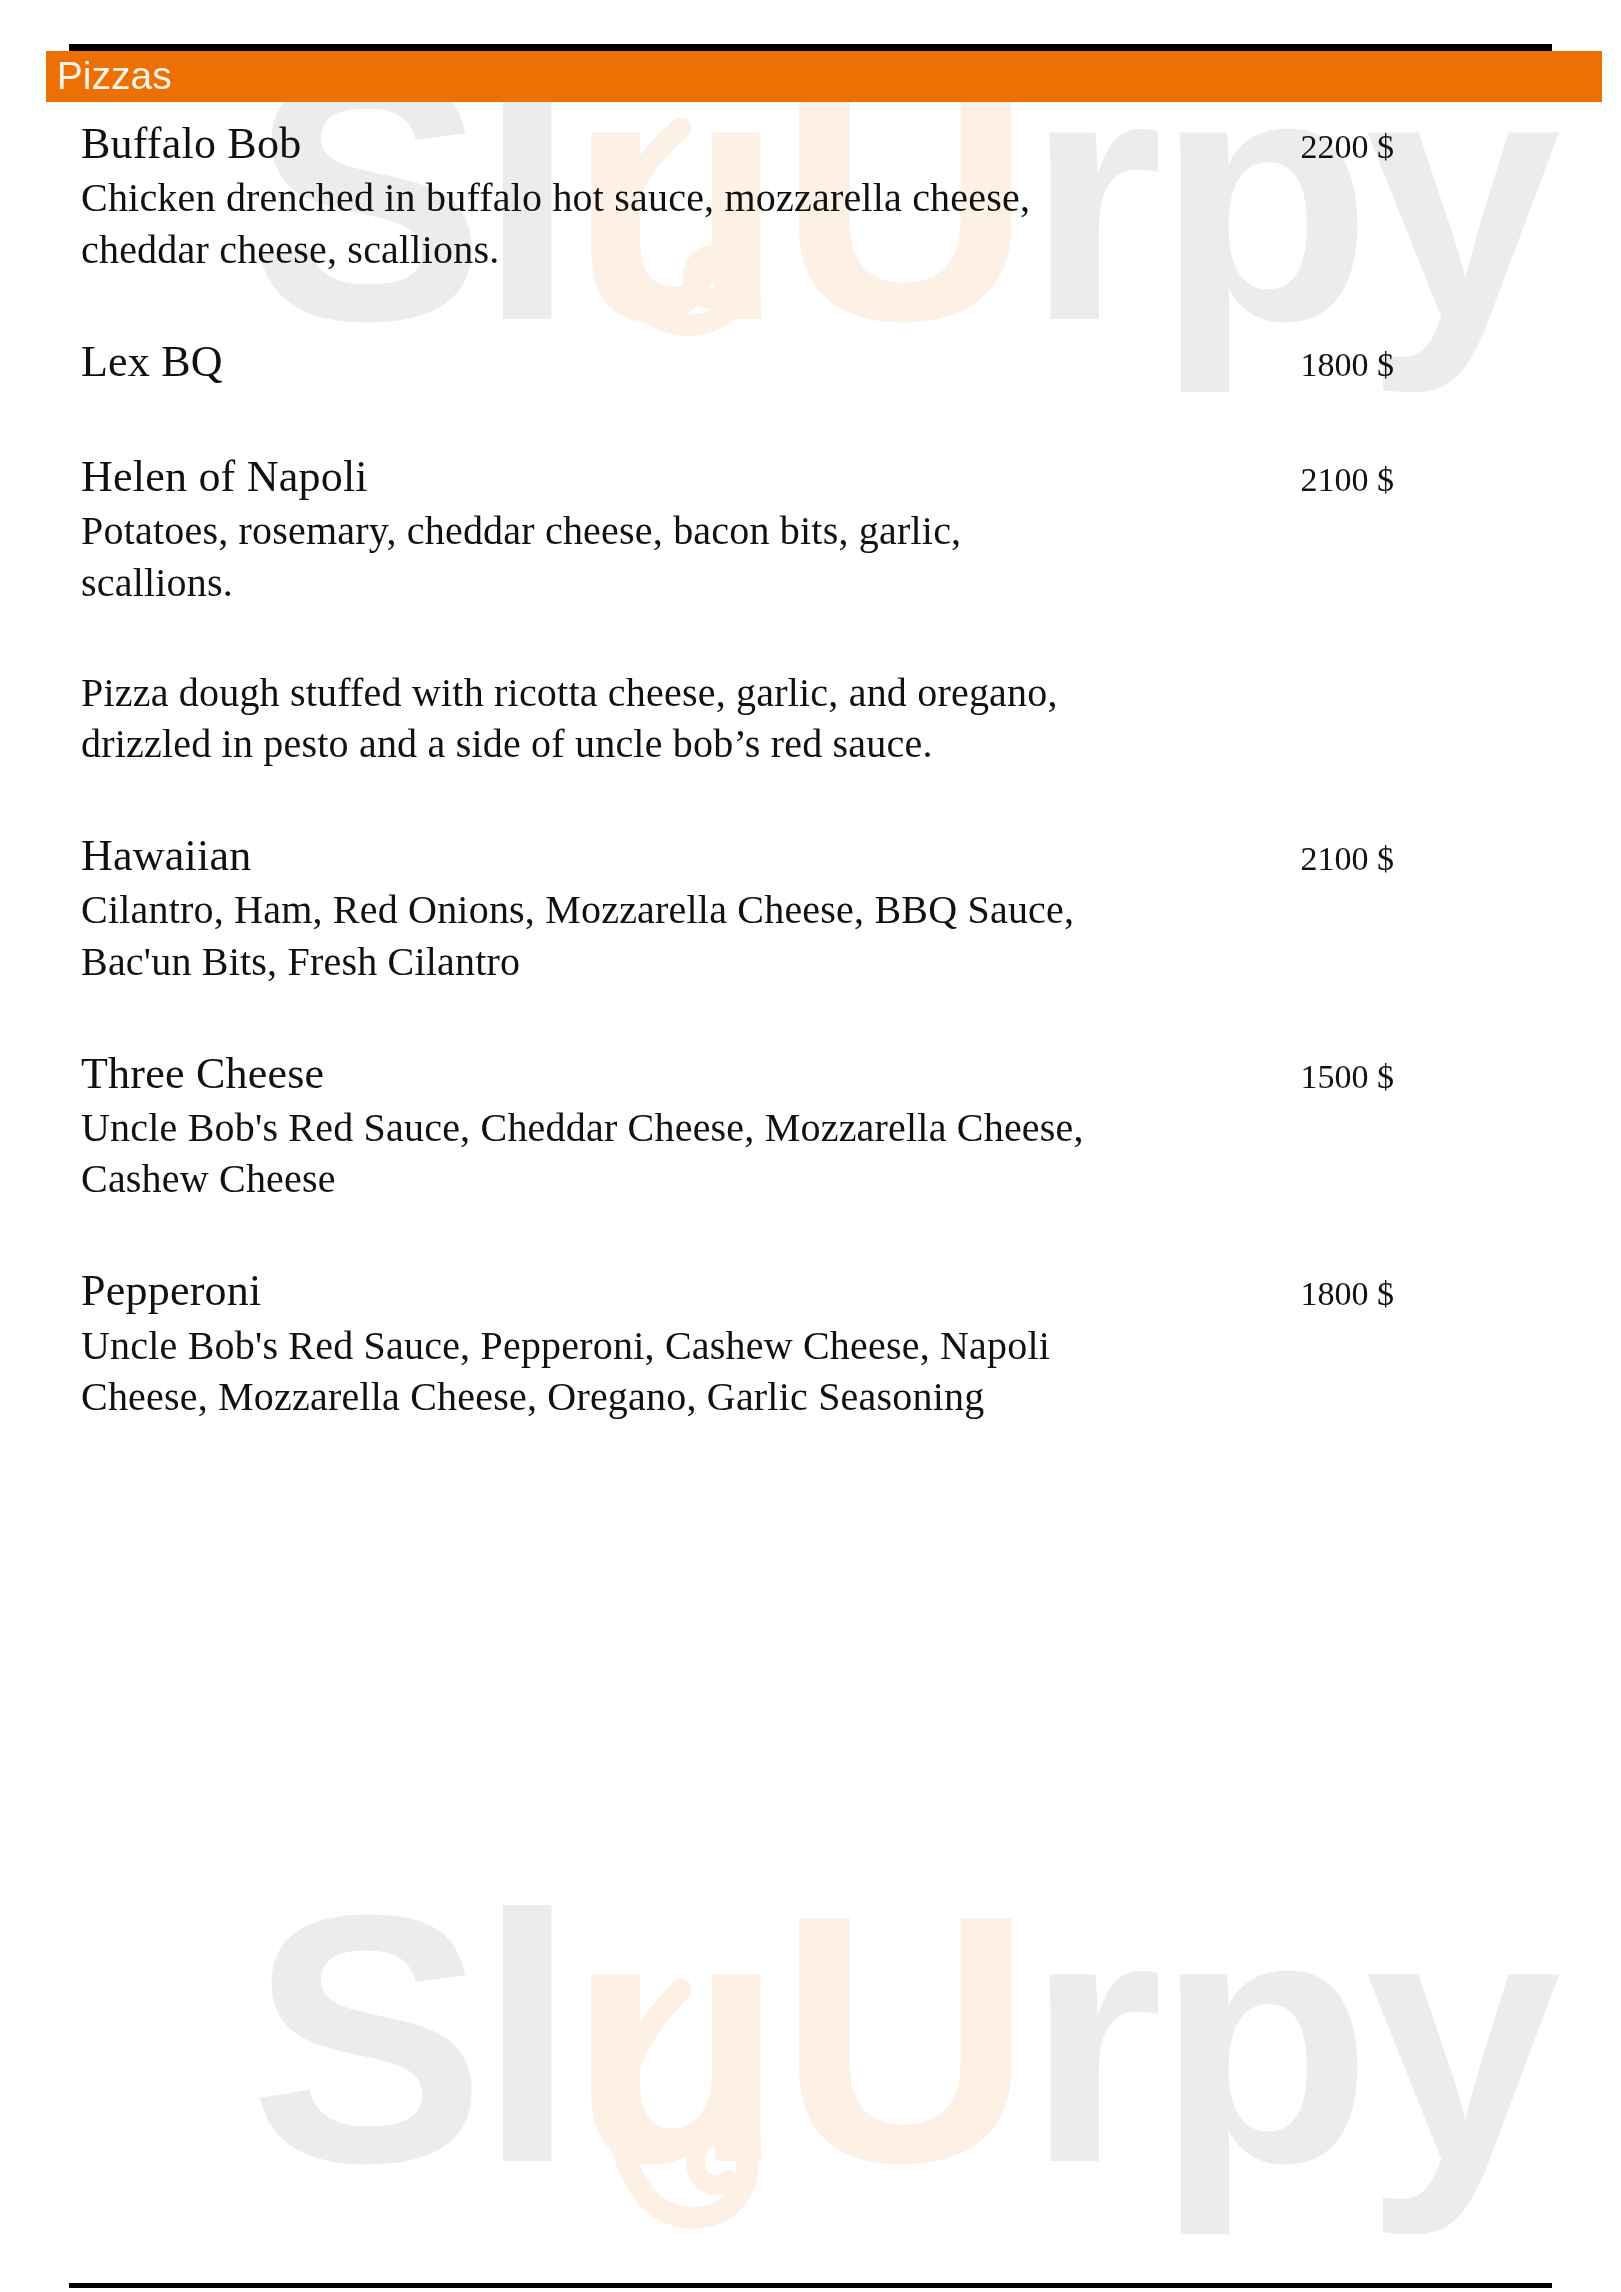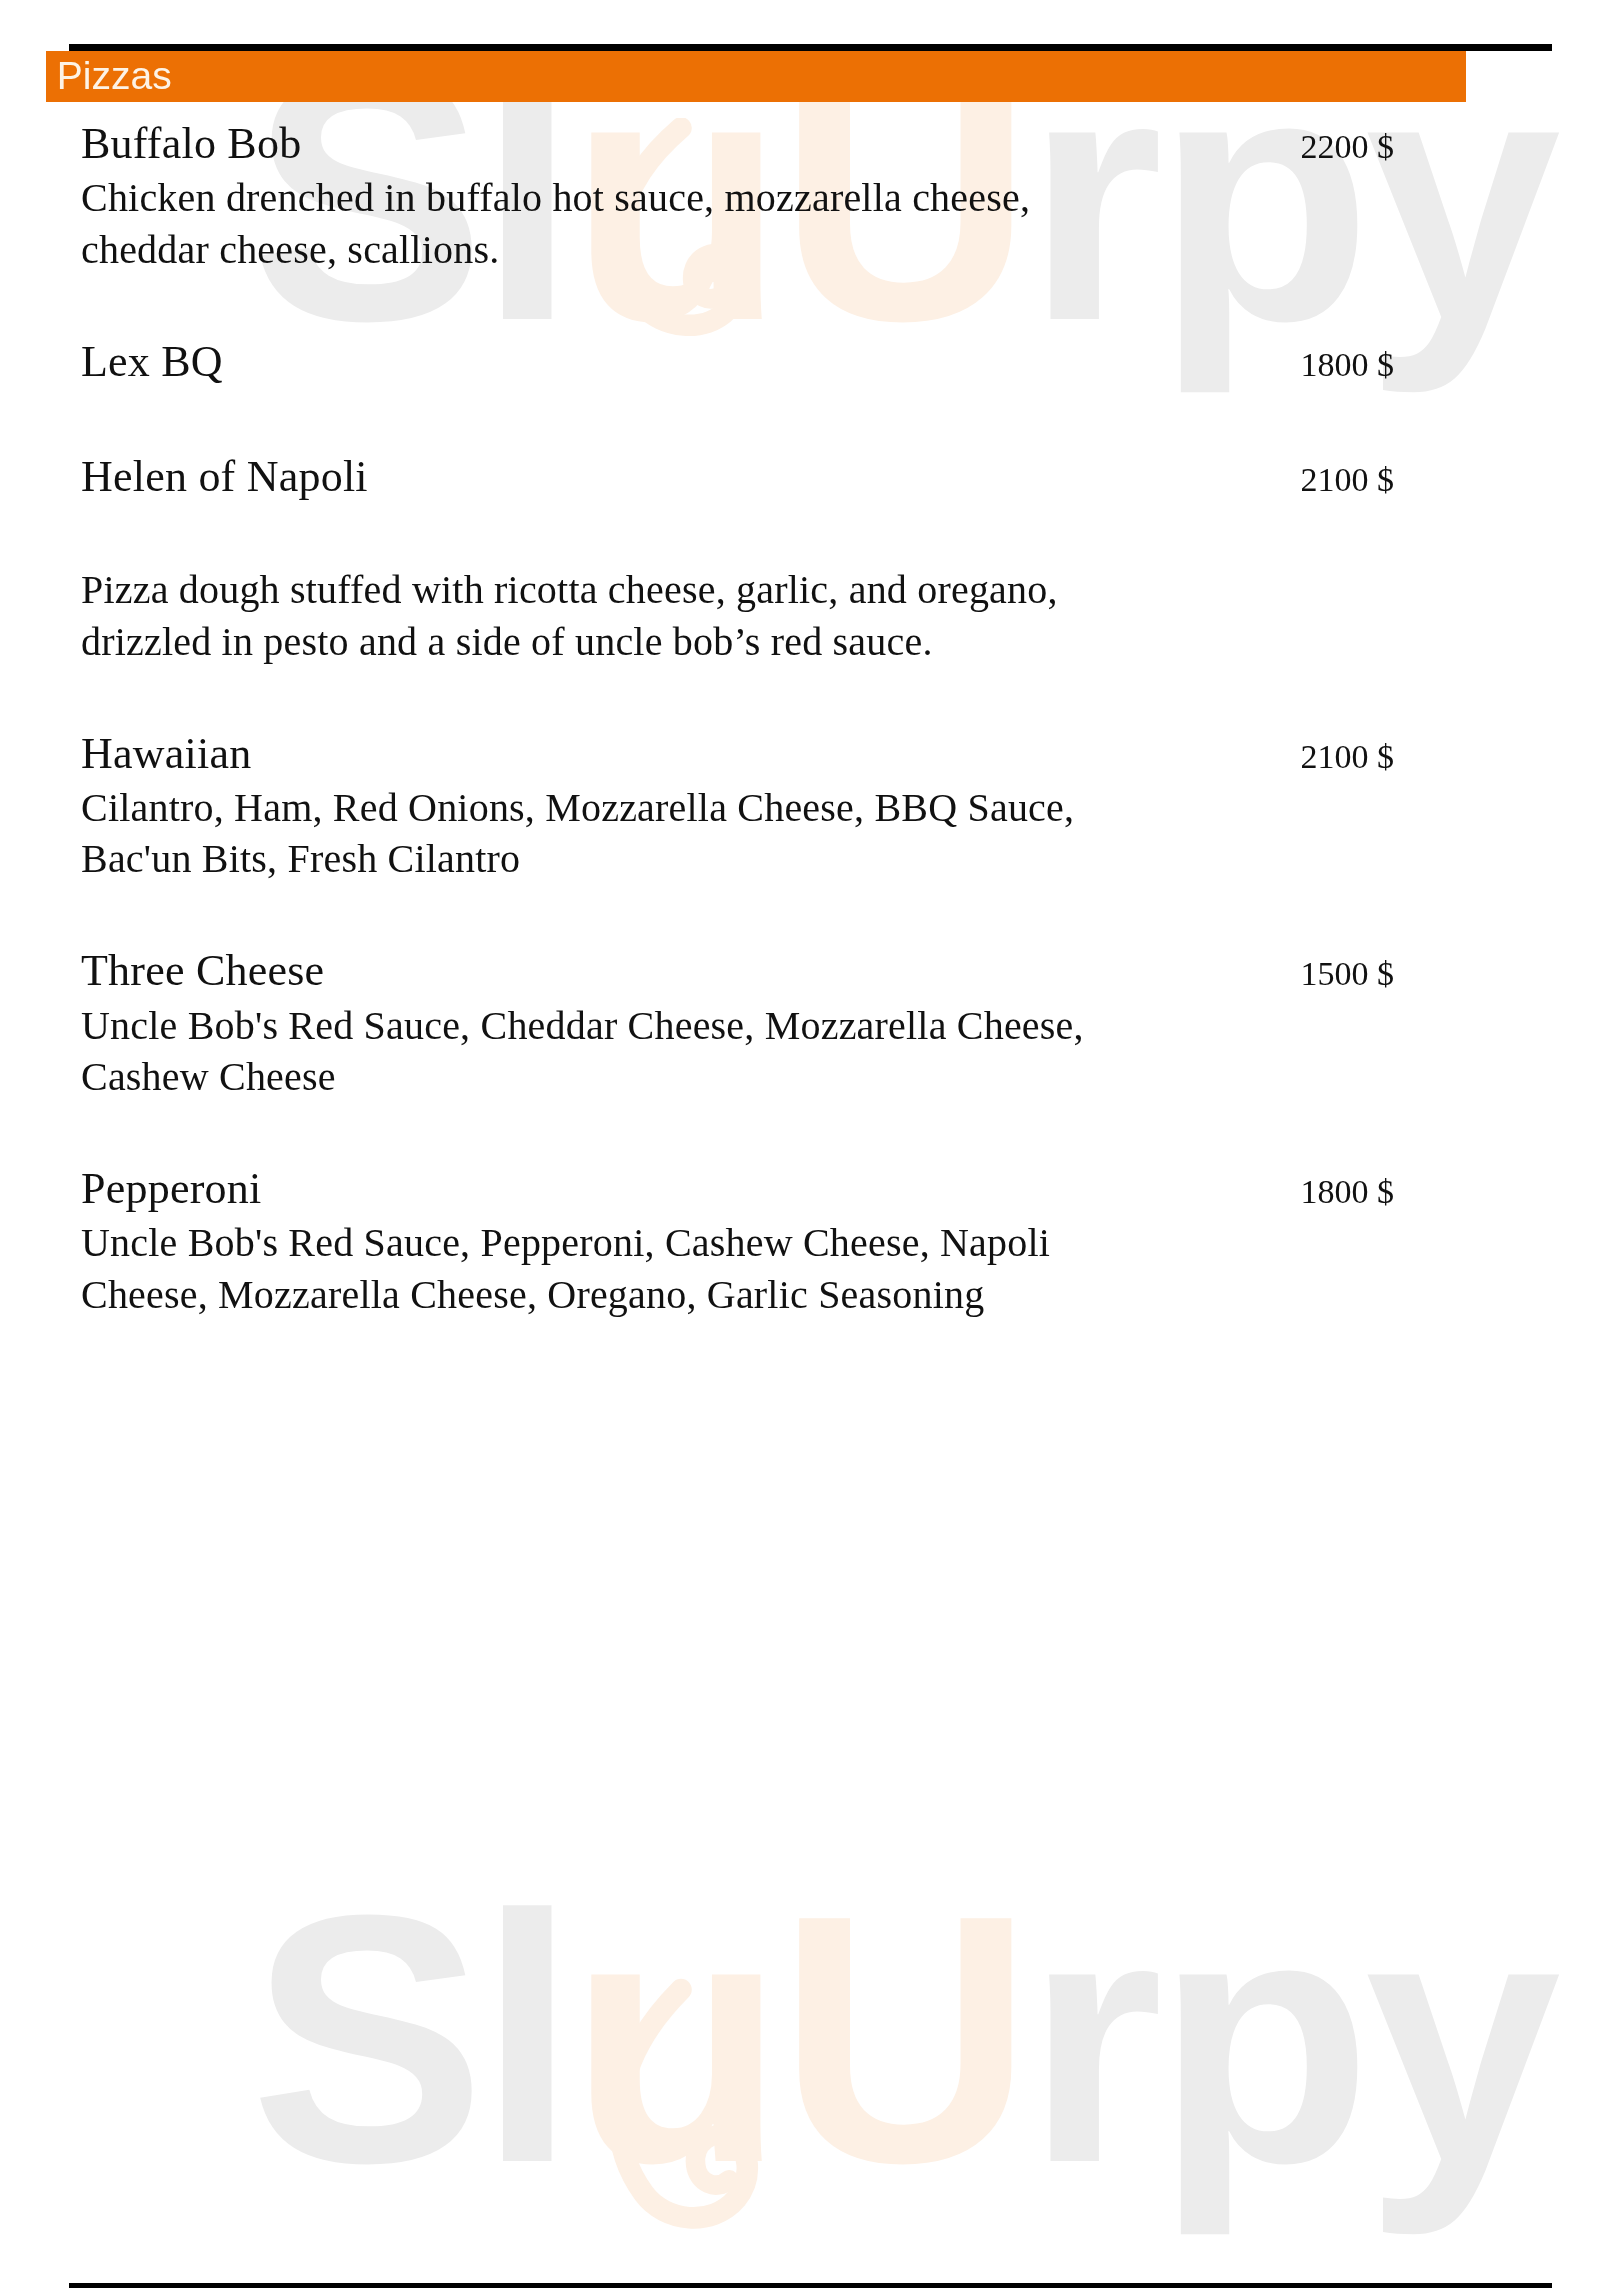--- a/index.html
+++ b/index.html
@@ -59,21 +59,21 @@
     background: #000000;
   }
   .rule-top { top: 44px; }
   .rule-bottom { top: 2283px; height: 4.9px; }
 
   
   .section-header {
     position: absolute;
     top: 51px;
     left: 46px;
-    width: 1420px;
+    width: 1556px;
     height: 51px;
     background: #ec7004;
     display: flex;
     align-items: center;
   }
   .section-header .title {
     color: #fdf3e6;
     font-family: "Liberation Sans", "DejaVu Sans", sans-serif;
     font-size: 39px;
     font-weight: 400;
@@ -163,20 +163,21 @@
         <span class="item-name">Lex BQ</span>
         <span class="item-price">1800 $</span>
       </div>
     </div>
 
     <div class="menu-item">
       <div class="item-row">
         <span class="item-name">Helen of Napoli</span>
         <span class="item-price">2100 $</span>
       </div>
+      <div class="item-desc">Potatoes, rosemary, cheddar cheese, bacon bits, garlic, scallions.</div>
     </div>
 
     <div class="menu-item">
       <div class="item-desc">Pizza dough stuffed with ricotta cheese, garlic, and oregano, drizzled in pesto and a side of uncle bob’s red sauce.</div>
     </div>
 
     <div class="menu-item">
       <div class="item-row">
         <span class="item-name">Hawaiian</span>
         <span class="item-price">2100 $</span>

